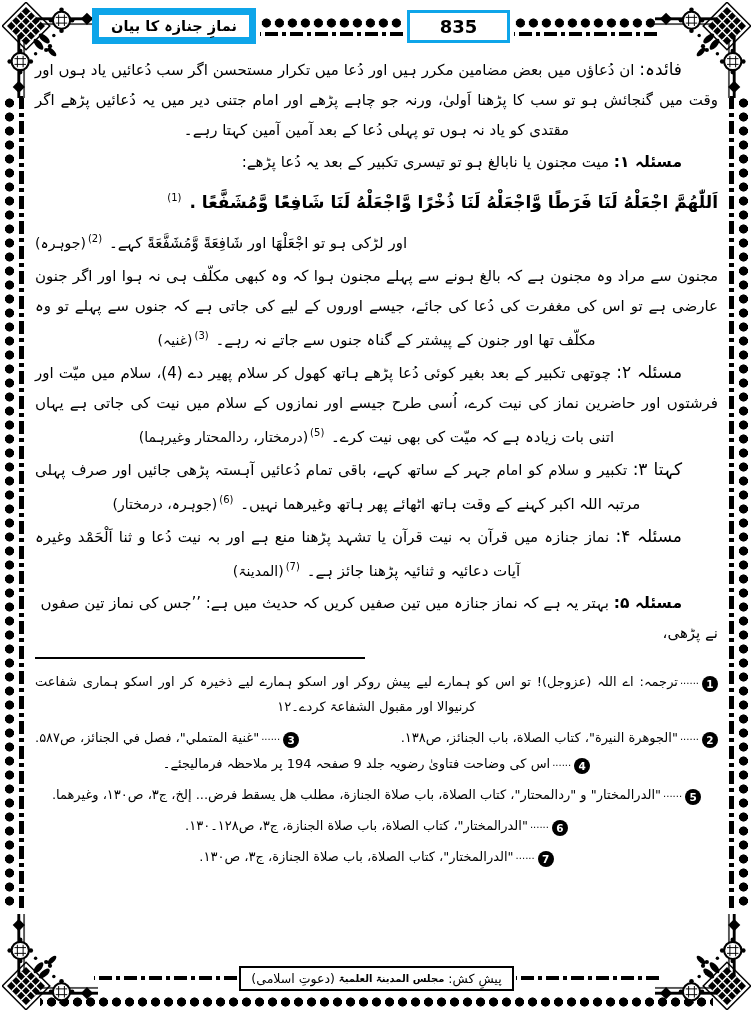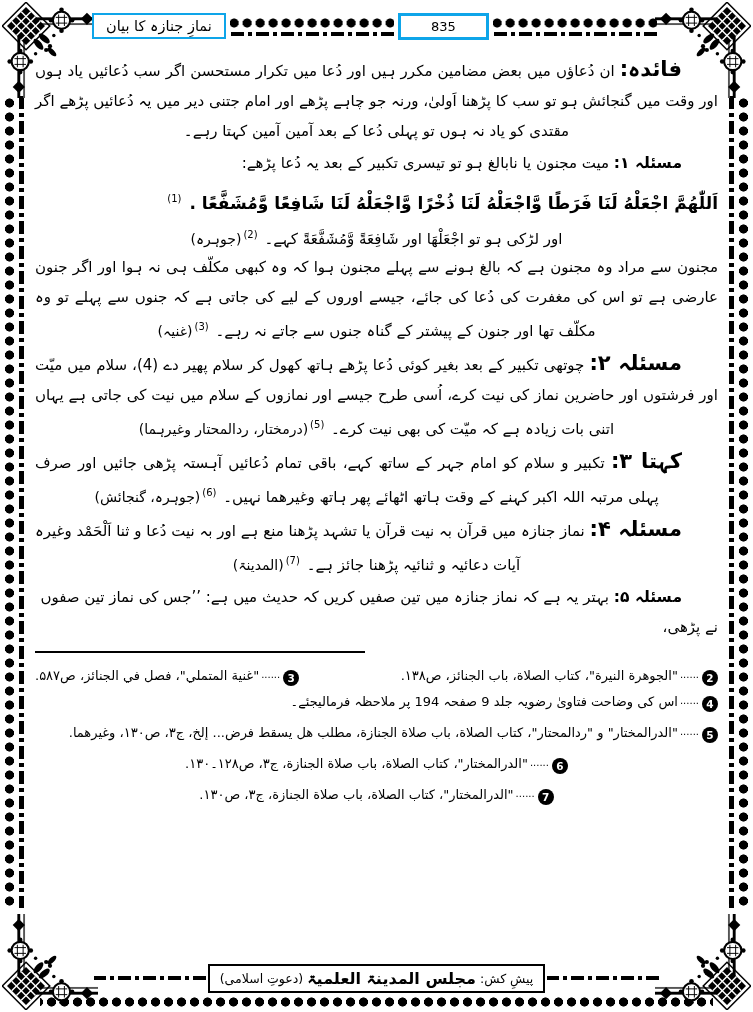--- a/index.html
+++ b/index.html
@@ -16,58 +16,58 @@
     background-image:repeating-linear-gradient(to bottom,#000 0 13px,transparent 13px 17px,#000 17px 21px,transparent 21px 25px);}
   .dash-col.left{left:19px;} .dash-col.right{right:19px;}
   .corner{position:absolute;width:96px;height:96px;z-index:4;}
   .corner.tl{top:2px;left:2px;}
   .corner.tr{top:2px;right:2px;transform:scaleX(-1);}
   .corner.bl{bottom:2px;left:2px;transform:scaleY(-1);}
   .corner.br{bottom:2px;right:2px;transform:scale(-1,-1);}
   
   .header{position:absolute;top:6px;left:92px;right:92px;height:40px;
     display:flex;align-items:center;z-index:5;direction:rtl;}
-  .hbox{border:2px solid #0ea5e9;background:#fff;padding:3px 12px;font-weight:normal;
+  .hbox{border:7px solid #0ea5e9;background:#fff;padding:3px 12px;font-weight:bold;
     font-size:14.5px;white-space:nowrap;display:flex;align-items:center;justify-content:center;}
-  .hbox.pagenum{font-size:13px;padding:3px 30px;border-width:3px;font-family:"DejaVu Sans",sans-serif;}
+  .hbox.pagenum{font-size:18px;padding:3px 30px;border-width:3px;font-family:"DejaVu Sans",sans-serif;}
   .hconnect{flex:1;display:flex;flex-direction:column;gap:3px;margin:0 4px;min-width:18px;}
   .beads-h{height:12px;background-image:radial-gradient(circle,#000 0 4.3px,transparent 4.8px);
     background-size:13px 12px;background-position:center;background-repeat:repeat-x;}
   .dash-h{height:4px;background-image:repeating-linear-gradient(to left,#000 0 13px,transparent 13px 17px,#000 17px 21px,transparent 21px 25px);}
   
   .footer{position:absolute;bottom:18px;left:92px;right:92px;height:32px;
     display:flex;align-items:center;z-index:5;direction:rtl;}
   .fconnect{flex:1;margin:0 2px;}
   .fbox{border:2px solid #000;background:#fff;padding:3px 10px;font-size:12.5px;
     white-space:nowrap;display:flex;align-items:center;gap:4px;}
-  .fbox .org{font-weight:bold;font-size:16px;text-align:center;}
+  .fbox .org{font-weight:bold;font-size:10px;text-align:center;}
   .beads-footer{position:absolute;bottom:4px;left:40px;right:40px;height:12px;z-index:3;
     background-image:radial-gradient(circle,#000 0 4.3px,transparent 4.8px);
     background-size:13px 12px;background-position:center;background-repeat:repeat-x;}
   
   .content{position:absolute;top:54px;left:35px;right:35px;bottom:60px;z-index:2;
     direction:rtl;text-align:justify;}
   .para{font-size:15px;line-height:30px;text-align:justify;text-align-last:center;margin:0 0 2px 0;}
-  .para .plabel{font-weight:bold;font-size:21px;}
+  .para .plabel{font-weight:normal;font-size:17px;}
   .para.first-indent{text-indent:36px;}
   .line-start{font-size:15px;line-height:30px;text-align:right;text-indent:36px;margin:0 0 2px 0;}
   .line-start .plabel{font-weight:bold;font-size:15.5px;}
   .dua{font-size:17px;font-weight:bold;text-align:right;line-height:36px;margin:3px 0;}
-  .centered{font-size:15px;text-align:center;line-height:22px;margin:0 0 2px 0;}
+  .centered{font-size:15px;text-align:left;line-height:31px;margin:0 0 2px 0;}
   sup.ref{font-size:10px;font-weight:normal;margin:0 2px;}
   .src{font-size:14px;}
   
   .fn-sep{height:2px;background:#000;width:330px;margin:9px auto 9px 0;}
   .fn{font-size:13px;line-height:25px;margin:0 0 5px 0;}
   .fn-num{display:inline-flex;width:16px;height:16px;border-radius:50%;background:#000;color:#fff;
     font-size:10.5px;font-weight:bold;align-items:center;justify-content:center;
     vertical-align:-2px;margin-left:1px;}
   .leader{font-size:10px;letter-spacing:1px;vertical-align:2px;margin:0 2px;}
   .fn.justified{text-align:justify;text-align-last:center;}
-  .fn.start{text-align:right;}
+  .fn.start{text-align:center;}
   .fn.center{text-align:center;}
   .fn-pair{display:flex;justify-content:space-between;gap:14px;direction:rtl;}
   .fn-pair .fn{margin:0;white-space:nowrap;}
 </style>
 </head>
 <body>
 
 <div class="page">
 
   <svg width="0" height="0" style="position:absolute">
@@ -199,36 +199,39 @@
 
     <p class="para first-indent">
       <span class="plabel">مسئلہ ۲:</span>
       <span>چوتھی تکبیر کے بعد بغیر کوئی دُعا پڑھے ہاتھ کھول کر سلام پھیر دے (4)، سلام میں میّت اور فرشتوں اور حاضرین نماز کی نیت کرے، اُسی طرح جیسے اور نمازوں کے سلام میں نیت کی جاتی ہے یہاں اتنی بات زیادہ ہے کہ میّت کی بھی نیت کرے۔</span>
       <sup class="ref">(5)</sup><span class="src">(درمختار، ردالمحتار وغیرہما)</span>
     </p>
 
     <p class="para first-indent">
       <span class="plabel">کہتا ۳:</span>
       <span>تکبیر و سلام کو امام جہر کے ساتھ کہے، باقی تمام دُعائیں آہستہ پڑھی جائیں اور صرف پہلی مرتبہ اللہ اکبر کہنے کے وقت ہاتھ اٹھائے پھر ہاتھ وغيرهما نہیں۔</span>
-      <sup class="ref">(6)</sup><span class="src">(جوہرہ، گنجائش)</span>
+      <sup class="ref">(6)</sup><span class="src">(جوہرہ، درمختار)</span>
     </p>
 
     <p class="para first-indent">
       <span class="plabel">مسئلہ ۴:</span>
       <span>نماز جنازہ میں قرآن بہ نیت قرآن یا تشہد پڑھنا منع ہے اور بہ نیت دُعا و ثنا اَلْحَمْد وغیرہ آیات دعائیہ و ثنائیہ پڑھنا جائز ہے۔</span>
       <sup class="ref">(7)</sup><span class="src">(المدینۃ)</span>
     </p>
 
     <p class="line-start">
       <span class="plabel">مسئلہ ۵:</span>
       <span>بہتر یہ ہے کہ نماز جنازہ میں تین صفیں کریں کہ حدیث میں ہے: ’’جس کی نماز تین صفوں نے پڑھی،</span>
     </p>
 
     <div class="fn-sep"></div>
 
+    <div class="fn justified">
+      <span class="fn-num">1</span><span class="leader">......</span><span>ترجمہ: اے اللہ (عزوجل)! تو اس کو ہمارے لیے پیش روکر اور اسکو ہمارے لیے ذخیرہ کر اور اسکو ہماری شفاعت کرنیوالا اور مقبول الشفاعۃ کردے۔۱۲</span>
+    </div>
 
     <div class="fn-pair">
       <div class="fn">
         <span class="fn-num">2</span><span class="leader">......</span><span>"الجوهرة النيرة"، كتاب الصلاة، باب الجنائز، ص۱۳۸.</span>
       </div>
       <div class="fn">
         <span class="fn-num">3</span><span class="leader">......</span><span>"غنية المتملي"، فصل في الجنائز، ص۵۸۷.</span>
       </div>
     </div>
 

